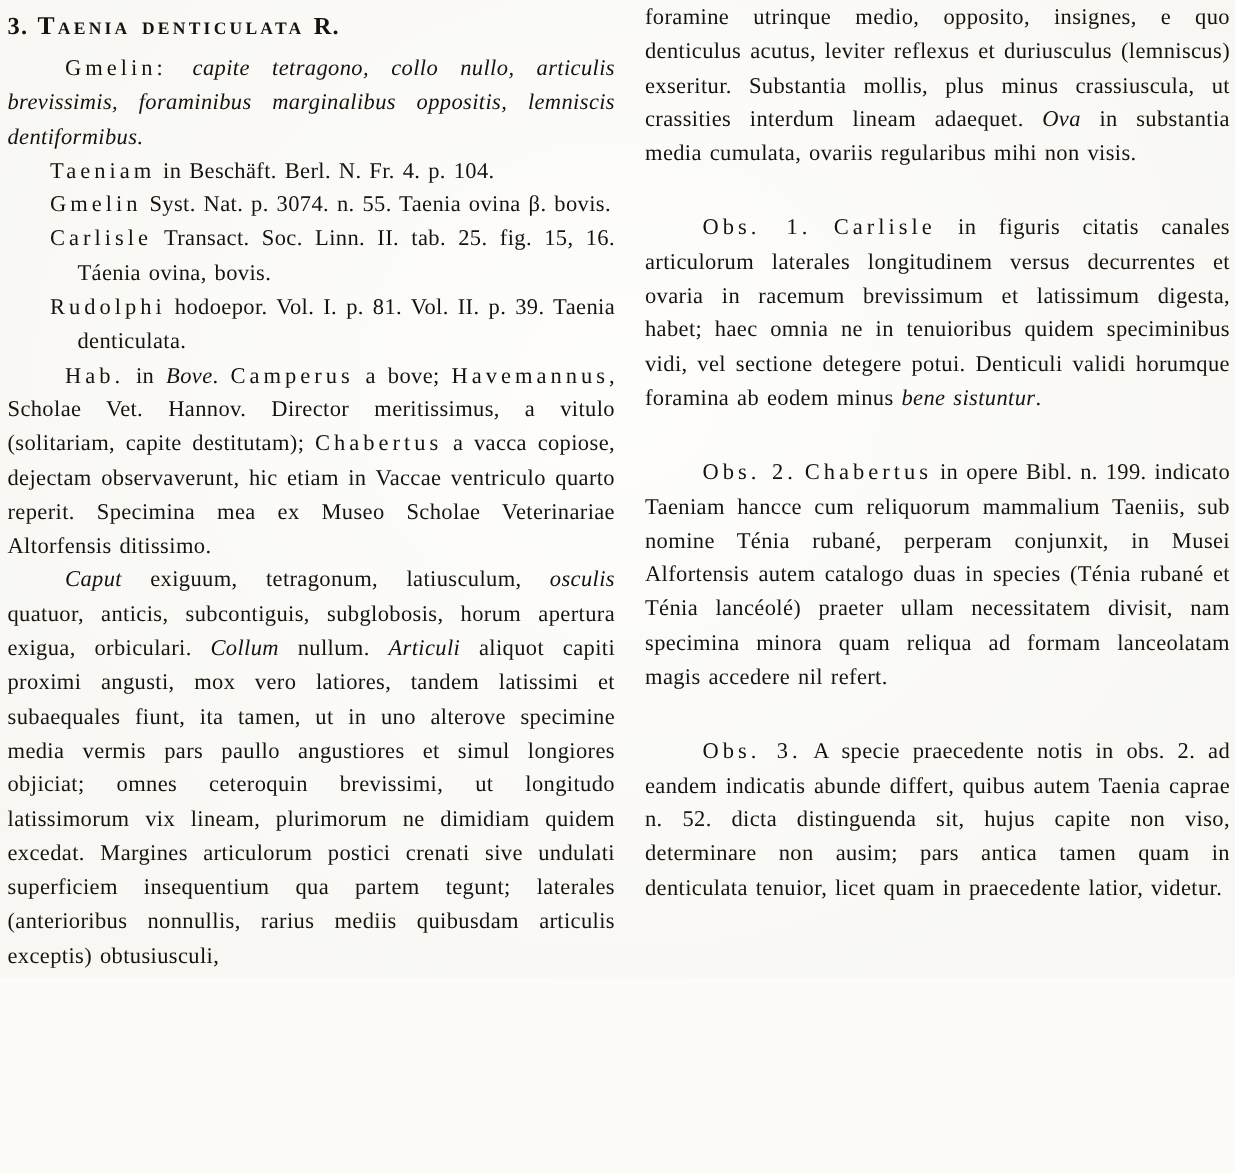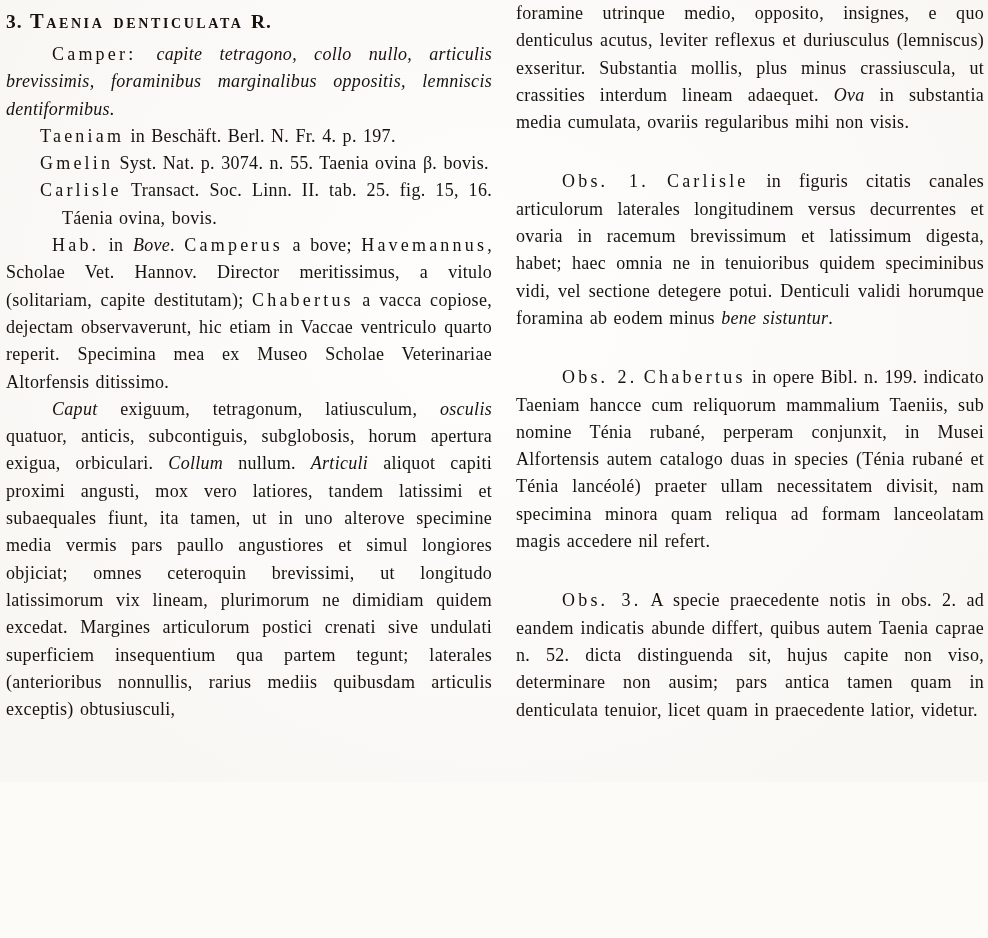--- a/index.html
+++ b/index.html
@@ -75,24 +75,25 @@
     letter-spacing: 2.6px;
     font-size: 1.05em;
   }
 </style>
 </head>
 <body style="background: rgb(252, 251, 248);">
 
 <div class="page" style="color: rgb(23, 18, 12);">
   <div class="column column-left">
       <p class="block heading"><span class="seg-normal">3. </span><span class="seg-smallcaps">Taenia denticulata</span><span class="seg-normal"> R.</span></p>
-      <p class="block paragraph indent"><span class="seg-spaced">Camper: </span><span class="seg-italic">capite tetragono, collo nullo, articulis brevissimis, foraminibus marginalibus oppositis, lemniscis dentiformibus.</span></p>
-      <p class="block citation"><span class="seg-spaced">Taeniam</span><span class="seg-normal"> in Beschäft. Berl. N. Fr. 4. p. 197.</span></p>
+      <p class="block paragraph indent"><span class="seg-spaced">Gmelin: </span><span class="seg-italic">capite tetragono, collo nullo, articulis brevissimis, foraminibus marginalibus oppositis, lemniscis dentiformibus.</span></p>
+      <p class="block citation"><span class="seg-spaced">Taeniam</span><span class="seg-normal"> in Beschäft. Berl. N. Fr. 4. p. 104.</span></p>
       <p class="block citation"><span class="seg-spaced">Gmelin</span><span class="seg-normal"> Syst. Nat. p. 3074. n. 55. Taenia ovina β. bovis.</span></p>
       <p class="block citation"><span class="seg-spaced">Carlisle</span><span class="seg-normal"> Transact. Soc. Linn. II. tab. 25. fig. 15, 16. Táenia ovina, bovis.</span></p>
+      <p class="block citation"><span class="seg-spaced">Rudolphi</span><span class="seg-normal"> hodoepor. Vol. I. p. 81. Vol. II. p. 39. Taenia denticulata.</span></p>
       <p class="block paragraph indent"><span class="seg-spaced">Hab.</span><span class="seg-normal"> in </span><span class="seg-italic">Bove</span><span class="seg-normal">. </span><span class="seg-spaced">Camperus</span><span class="seg-normal"> a bove; </span><span class="seg-spaced">Havemannus</span><span class="seg-normal">, Scholae Vet. Hannov. Director meritissimus, a vitulo (solitariam, capite destitutam); </span><span class="seg-spaced">Chabertus</span><span class="seg-normal"> a vacca copiose, dejectam observaverunt, hic etiam in Vaccae ventriculo quarto reperit. Specimina mea ex Museo Scholae Veterinariae Altorfensis ditissimo.</span></p>
       <p class="block paragraph indent"><span class="seg-italic">Caput</span><span class="seg-normal"> exiguum, tetragonum, latiusculum, </span><span class="seg-italic">osculis</span><span class="seg-normal"> quatuor, anticis, subcontiguis, subglobosis, horum apertura exigua, orbiculari. </span><span class="seg-italic">Collum</span><span class="seg-normal"> nullum. </span><span class="seg-italic">Articuli</span><span class="seg-normal"> aliquot capiti proximi angusti, mox vero latiores, tandem latissimi et subaequales fiunt, ita tamen, ut in uno alterove specimine media vermis pars paullo angustiores et simul longiores objiciat; omnes ceteroquin brevissimi, ut longitudo latissimorum vix lineam, plurimorum ne dimidiam quidem excedat. Margines articulorum postici crenati sive undulati superficiem insequentium qua partem tegunt; laterales (anterioribus nonnullis, rarius mediis quibusdam articulis exceptis) obtusiusculi,</span></p>
     </div>
   <div class="column column-right">
       <p class="block paragraph"><span class="seg-normal">foramine utrinque medio, opposito, insignes, e quo denticulus acutus, leviter reflexus et duriusculus (lemniscus) exseritur. Substantia mollis, plus minus crassiuscula, ut crassities interdum lineam adaequet. </span><span class="seg-italic">Ova</span><span class="seg-normal"> in substantia media cumulata, ovariis regularibus mihi non visis.</span></p>
       <p class="block paragraph indent gap"><span class="seg-spaced">Obs. 1.</span><span class="seg-normal"> </span><span class="seg-spaced">Carlisle</span><span class="seg-normal"> in figuris citatis canales articulorum laterales longitudinem versus decurrentes et ovaria in racemum brevissimum et latissimum digesta, habet; haec omnia ne in tenuioribus quidem speciminibus vidi, vel sectione detegere potui. Denticuli validi horumque foramina ab eodem minus </span><span class="seg-italic">bene sistuntur</span><span class="seg-normal">.</span></p>
       <p class="block paragraph indent gap"><span class="seg-spaced">Obs. 2.</span><span class="seg-normal"> </span><span class="seg-spaced">Chabertus</span><span class="seg-normal"> in opere Bibl. n. 199. indicato Taeniam hancce cum reliquorum mammalium Taeniis, sub nomine Ténia rubané, perperam conjunxit, in Musei Alfortensis autem catalogo duas in species (Ténia rubané et Ténia lancéolé) praeter ullam necessitatem divisit, nam specimina minora quam reliqua ad formam lanceolatam magis accedere nil refert.</span></p>
       <p class="block paragraph indent gap"><span class="seg-spaced">Obs. 3.</span><span class="seg-normal"> A specie praecedente notis in obs. 2. ad eandem indicatis abunde differt, quibus autem Taenia caprae n. 52. dicta distinguenda sit, hujus capite non viso, determinare non ausim; pars antica tamen quam in denticulata tenuior, licet quam in praecedente latior, videtur.</span></p>
     </div>
 </div>

